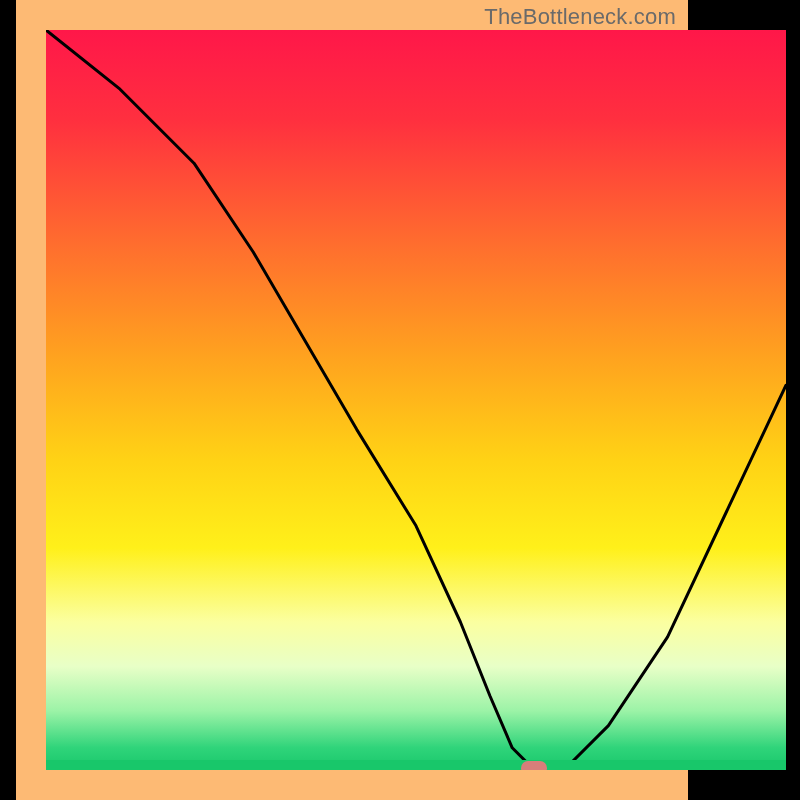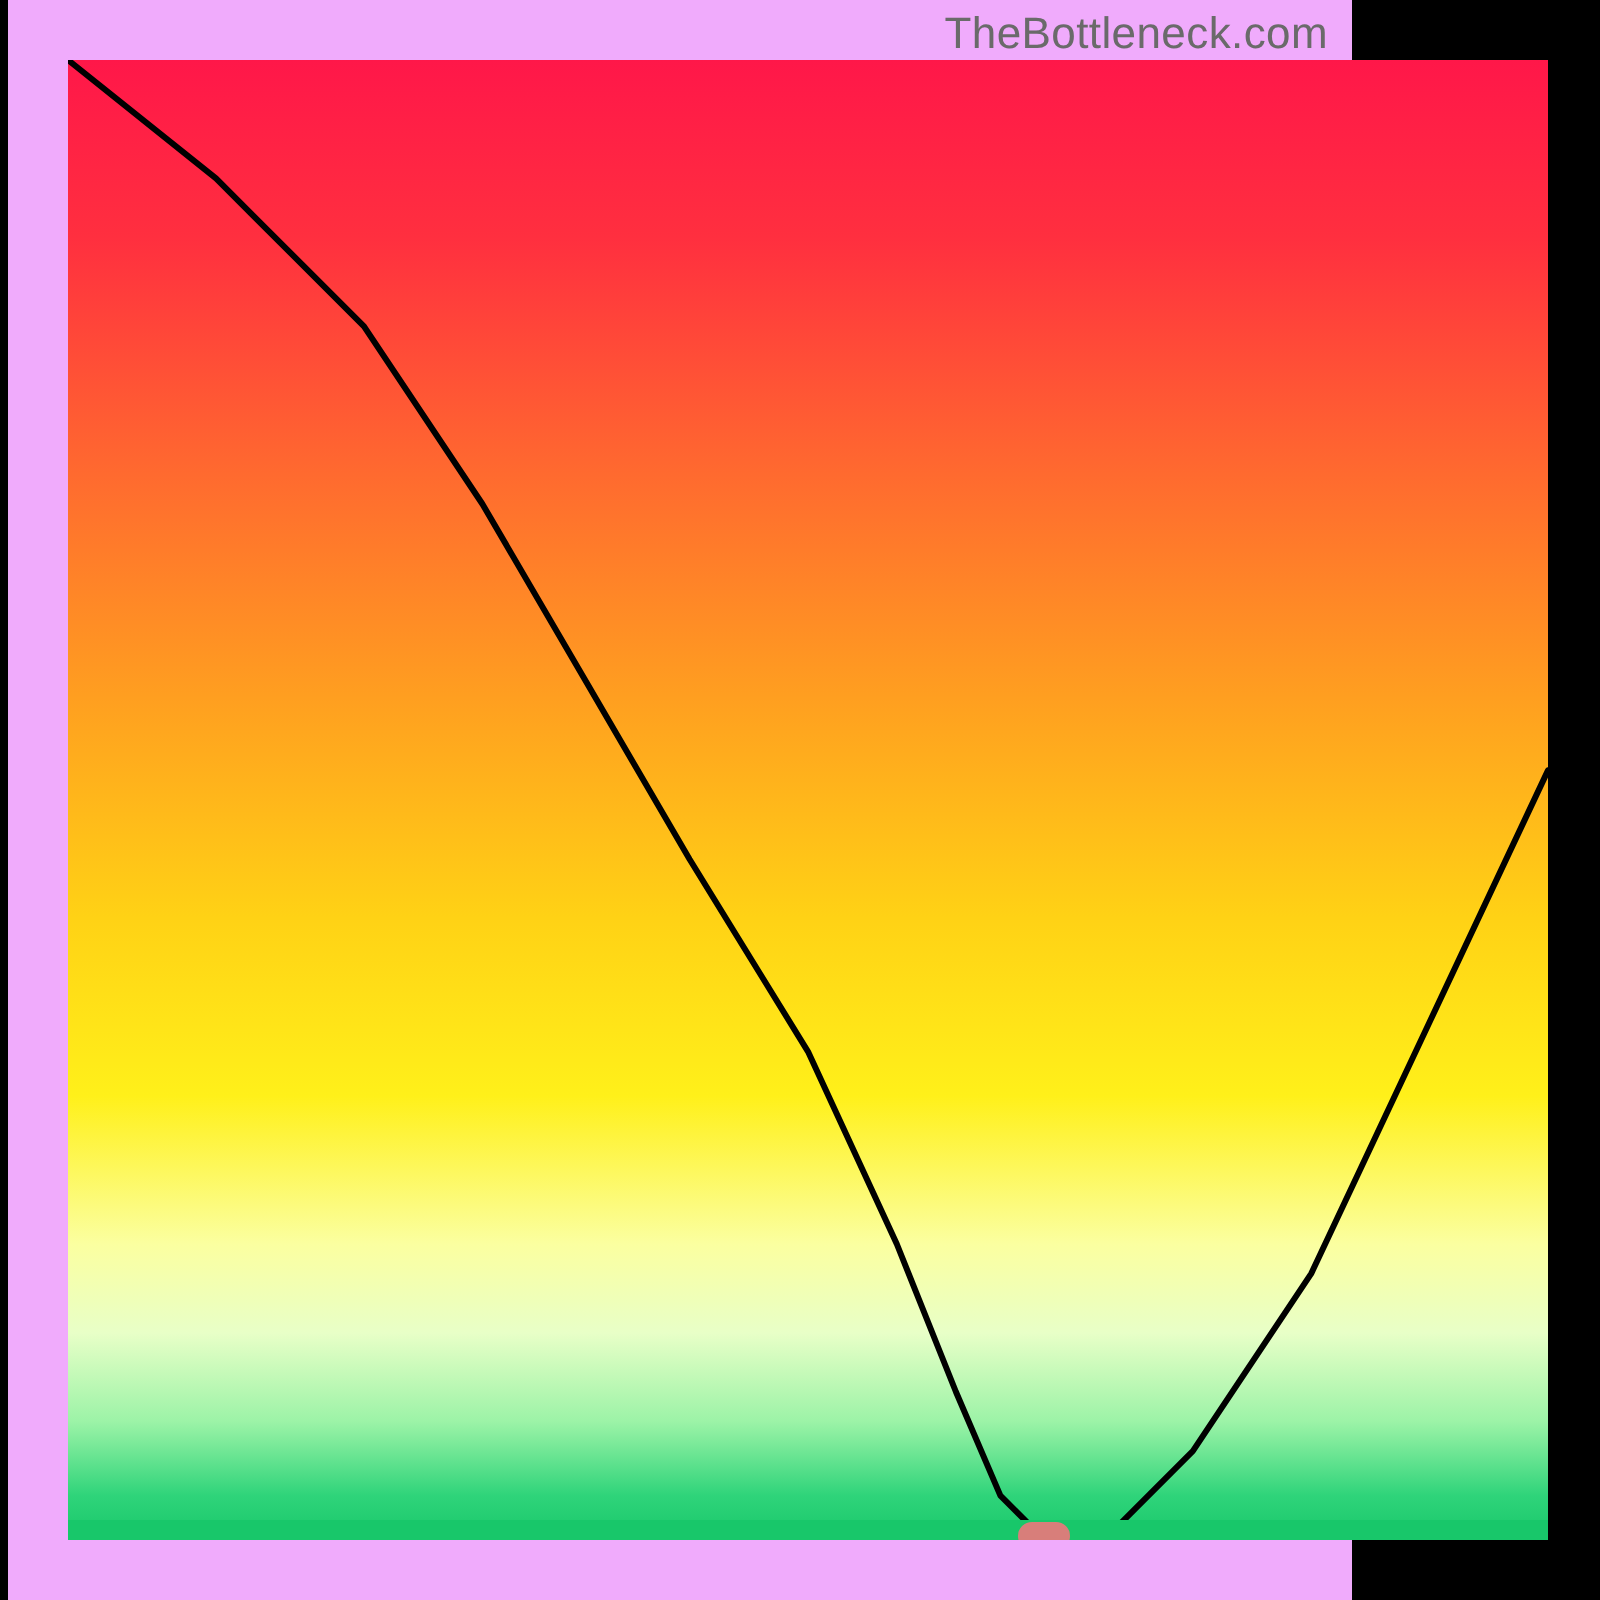--- a/index.html
+++ b/index.html
@@ -6,24 +6,24 @@
     margin: 0;
     padding: 0;
     width: 800px;
     height: 800px;
     background: #000;
     font-family: Arial, Helvetica, sans-serif;
   }
   .frame {
     position: absolute;
     top: 0;
-    left: 4px;
+    left: 16px;
     width: 672px;
     height: 800px;
-    background: #f0abfc;
+    background: #fdba74;
   }
   .watermark {
     position: absolute;
     top: 4px;
     right: 12px;
     color: #6a6a6a;
     font-size: 22px;
     font-weight: 500;
     letter-spacing: 0.2px;
     user-select: none;

